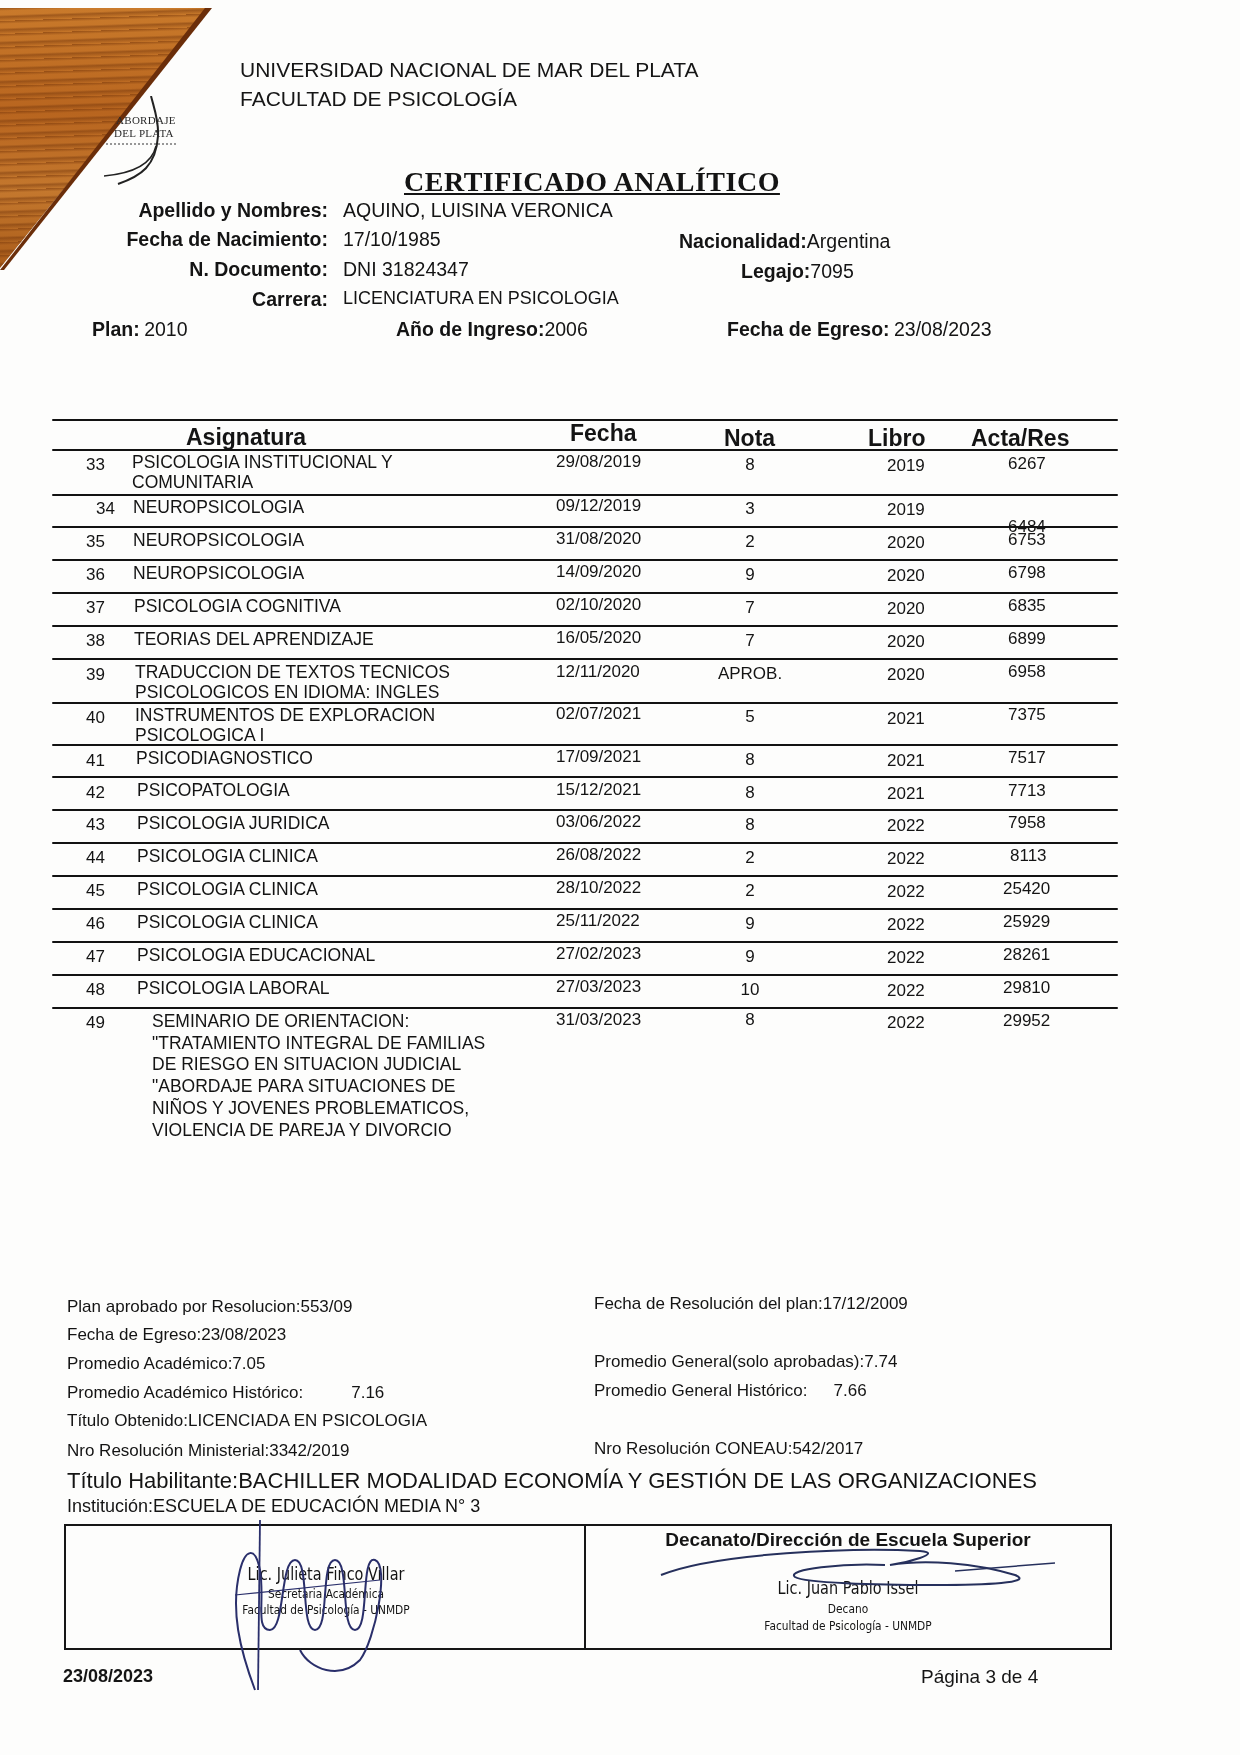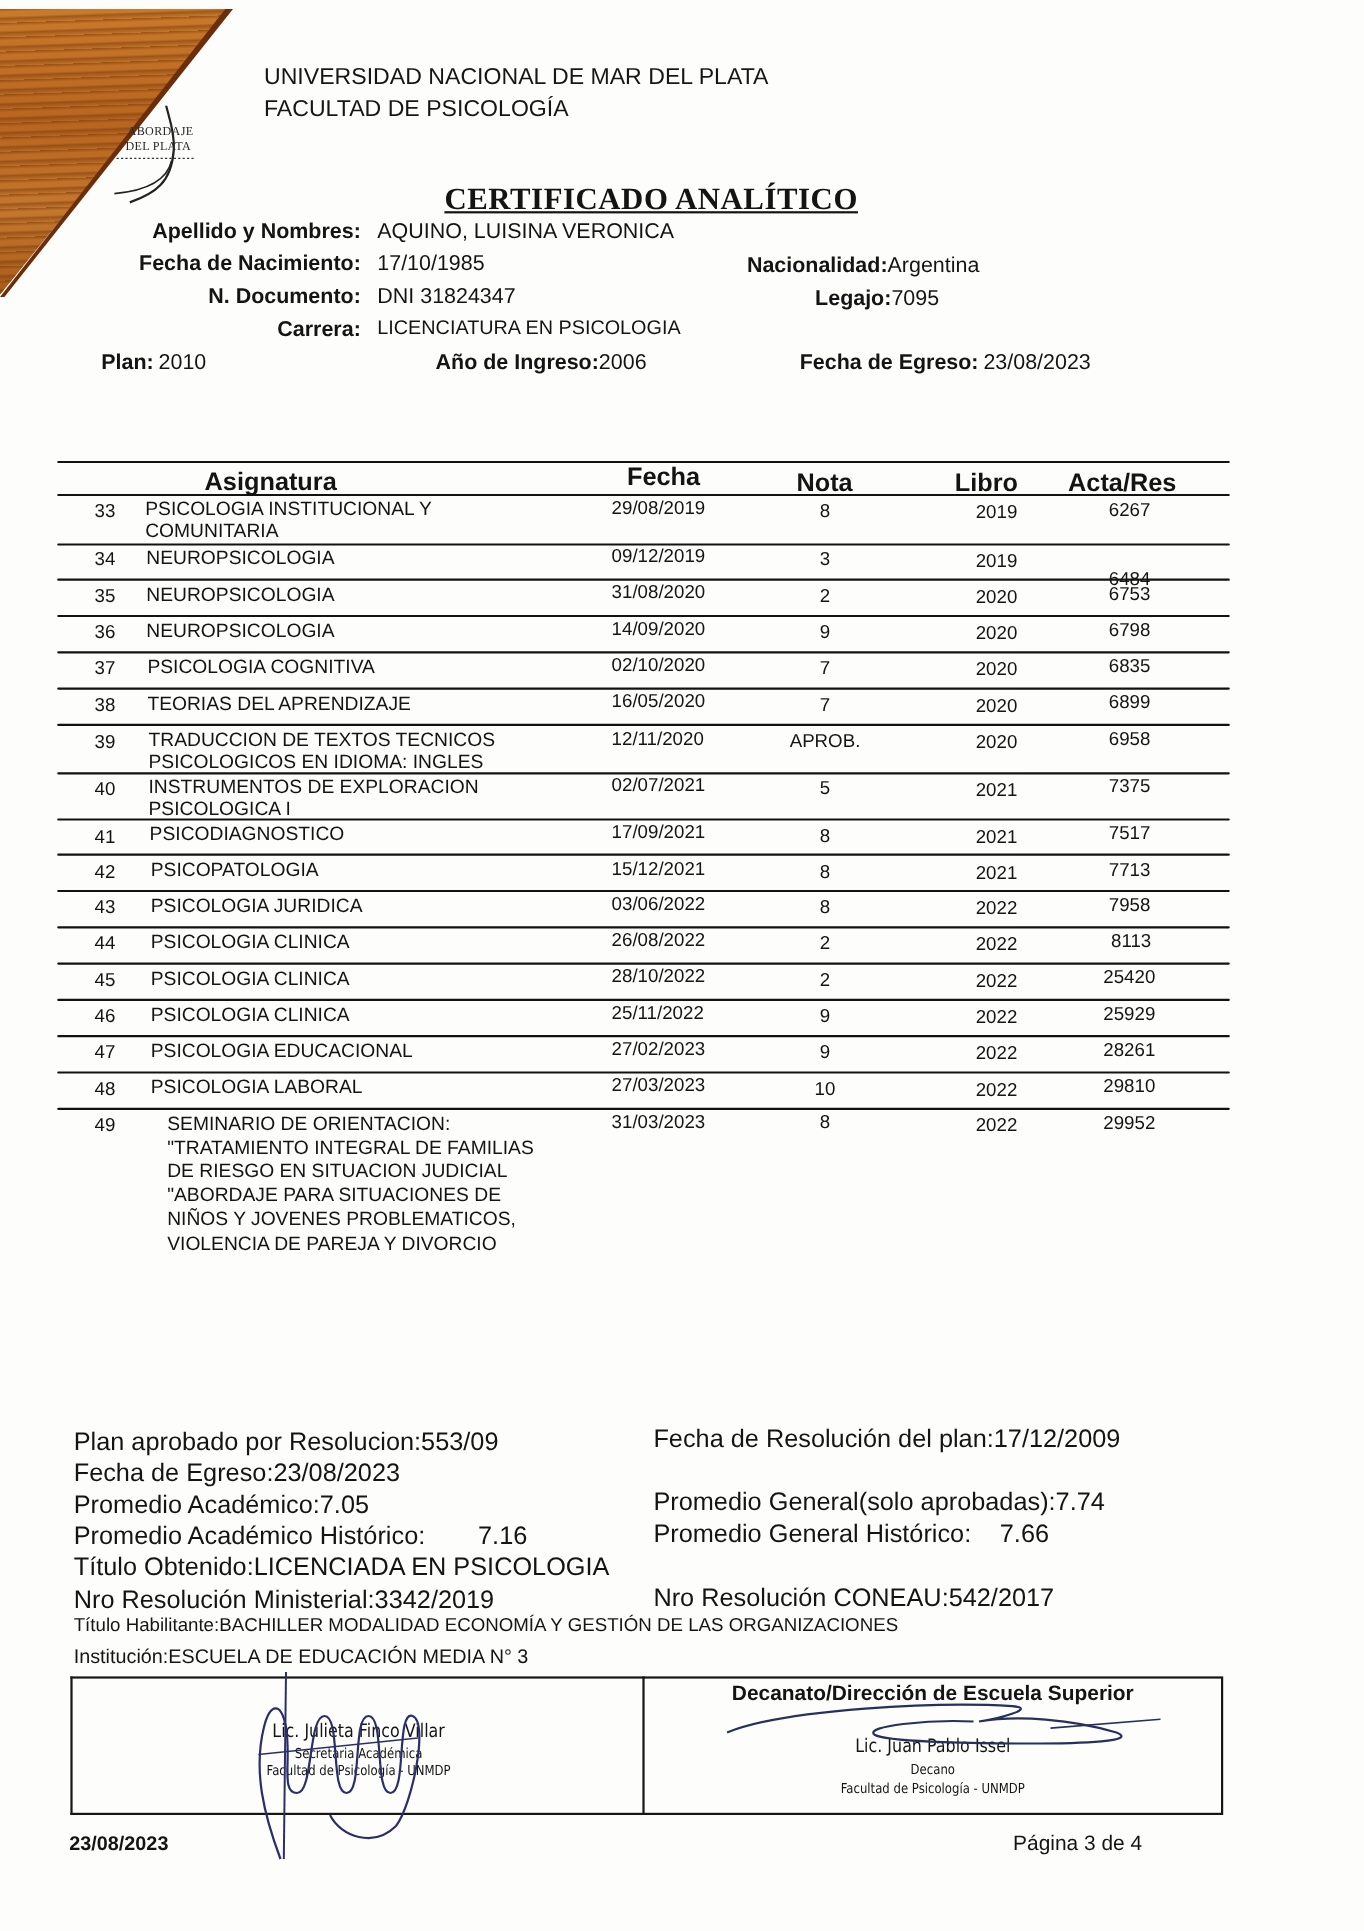--- a/index.html
+++ b/index.html
@@ -29,21 +29,21 @@
       font-family: "Liberation Serif", serif; font-weight: bold; font-size: 28px;
       text-decoration: underline; letter-spacing: 0.5px;
     }
     .lbl { font-weight: bold; font-size: 19.5px; }
     .val { font-size: 19.5px; }
     .th { font-weight: bold; font-size: 23px; }
     .rule { position: absolute; height: 2px; background: #121212; border-radius: 1px; }
     .rownum { font-size: 17px; }
     .cell { font-size: 17.5px; line-height: 20px; }
     .cell-sm { font-size: 17px; }
-    .foot { font-size: 23px; }
+    .foot { font-size: 17px; }
     .sigbox { position: absolute; border: 2px solid #161616; }
     .sig-h { font-weight: bold; font-size: 19px; }
     .sig-name { font-family: "DejaVu Sans", sans-serif; font-size: 17px; transform: scaleX(0.85); transform-origin: center; }
     .sig-sub { font-family: "DejaVu Sans", sans-serif; font-size: 12.5px; transform: scaleX(0.85); transform-origin: center; }
     .center { text-align: center; }
   </style>
 </head>
 <body>
 
 <div class="wood"></div>
@@ -106,21 +106,21 @@
     <div class="abs rownum" style="left:86px; top:455px;">33</div>
     <div class="abs cell" style="left:132px; top:452px;"><span>PSICOLOGIA INSTITUCIONAL Y</span><br><span>COMUNITARIA</span></div>
     <div class="abs cell-sm" style="left:556px; top:452px;">29/08/2019</div>
     <div class="abs cell-sm center" style="left:700px; width:100px; top:455px;">8</div>
     <div class="abs cell-sm" style="left:887px; top:456px;">2019</div>
     <div class="abs cell-sm" style="left:1008px; top:454px;">6267</div>
   </div>
   <div class="rule" style="left:52px; top:494px; width:1066px;"></div>
 
   <div>
-    <div class="abs rownum" style="left:86px; top:499px;">34</div>
+    <div class="abs rownum" style="left:96px; top:499px;">34</div>
     <div class="abs cell" style="left:133px; top:497px;">NEUROPSICOLOGIA</div>
     <div class="abs cell-sm" style="left:556px; top:496px;">09/12/2019</div>
     <div class="abs cell-sm center" style="left:700px; width:100px; top:499px;">3</div>
     <div class="abs cell-sm" style="left:887px; top:500px;">2019</div>
     <div class="abs cell-sm" style="left:1008px; top:517px;">6484</div>
   </div>
   <div class="rule" style="left:52px; top:526px; width:1066px;"></div>
 
   <div>
     <div class="abs rownum" style="left:86px; top:532px;">35</div>
@@ -287,21 +287,21 @@
   <div class="abs foot" style="left:594px; top:1352px;">Promedio General(solo aprobadas):7.74</div>
   <div class="abs foot" style="left:67px; top:1383px;">
     <span>Promedio Académico Histórico:</span><span style="display:inline-block; width:48px;"></span><span>7.16</span>
   </div>
   <div class="abs foot" style="left:594px; top:1381px;">
     <span>Promedio General Histórico:</span><span style="display:inline-block; width:26px;"></span><span>7.66</span>
   </div>
   <div class="abs foot" style="left:67px; top:1411px;">Título Obtenido:LICENCIADA EN PSICOLOGIA</div>
   <div class="abs foot" style="left:67px; top:1441px;">Nro Resolución Ministerial:3342/2019</div>
   <div class="abs foot" style="left:594px; top:1439px;">Nro Resolución CONEAU:542/2017</div>
-  <div class="abs foot" style="left:67px; top:1468px; font-size:17px;">Título Habilitante:BACHILLER MODALIDAD ECONOMÍA Y GESTIÓN DE LAS ORGANIZACIONES</div>
+  <div class="abs foot" style="left:67px; top:1468px; font-size:22px;">Título Habilitante:BACHILLER MODALIDAD ECONOMÍA Y GESTIÓN DE LAS ORGANIZACIONES</div>
   <div class="abs foot" style="left:67px; top:1496px; font-size:18px;">Institución:ESCUELA DE EDUCACIÓN MEDIA N° 3</div>
 </div>
 
 <div class="sigbox" style="left:64px; top:1524px; width:520px; height:122px; border-right:none;">
   <div class="abs sig-name center" style="left:0; width:520px; top:38px;">Lic. Julieta Finco Villar</div>
   <div class="abs sig-sub center" style="left:0; width:520px; top:60px;">Secretaria Académica</div>
   <div class="abs sig-sub center" style="left:0; width:520px; top:76px;">Facultad de Psicología - UNMDP</div>
 </div>
 <div class="sigbox" style="left:584px; top:1524px; width:524px; height:122px;">
   <div class="abs sig-h center" style="left:0; width:524px; top:3px;">Decanato/Dirección de Escuela Superior</div>

